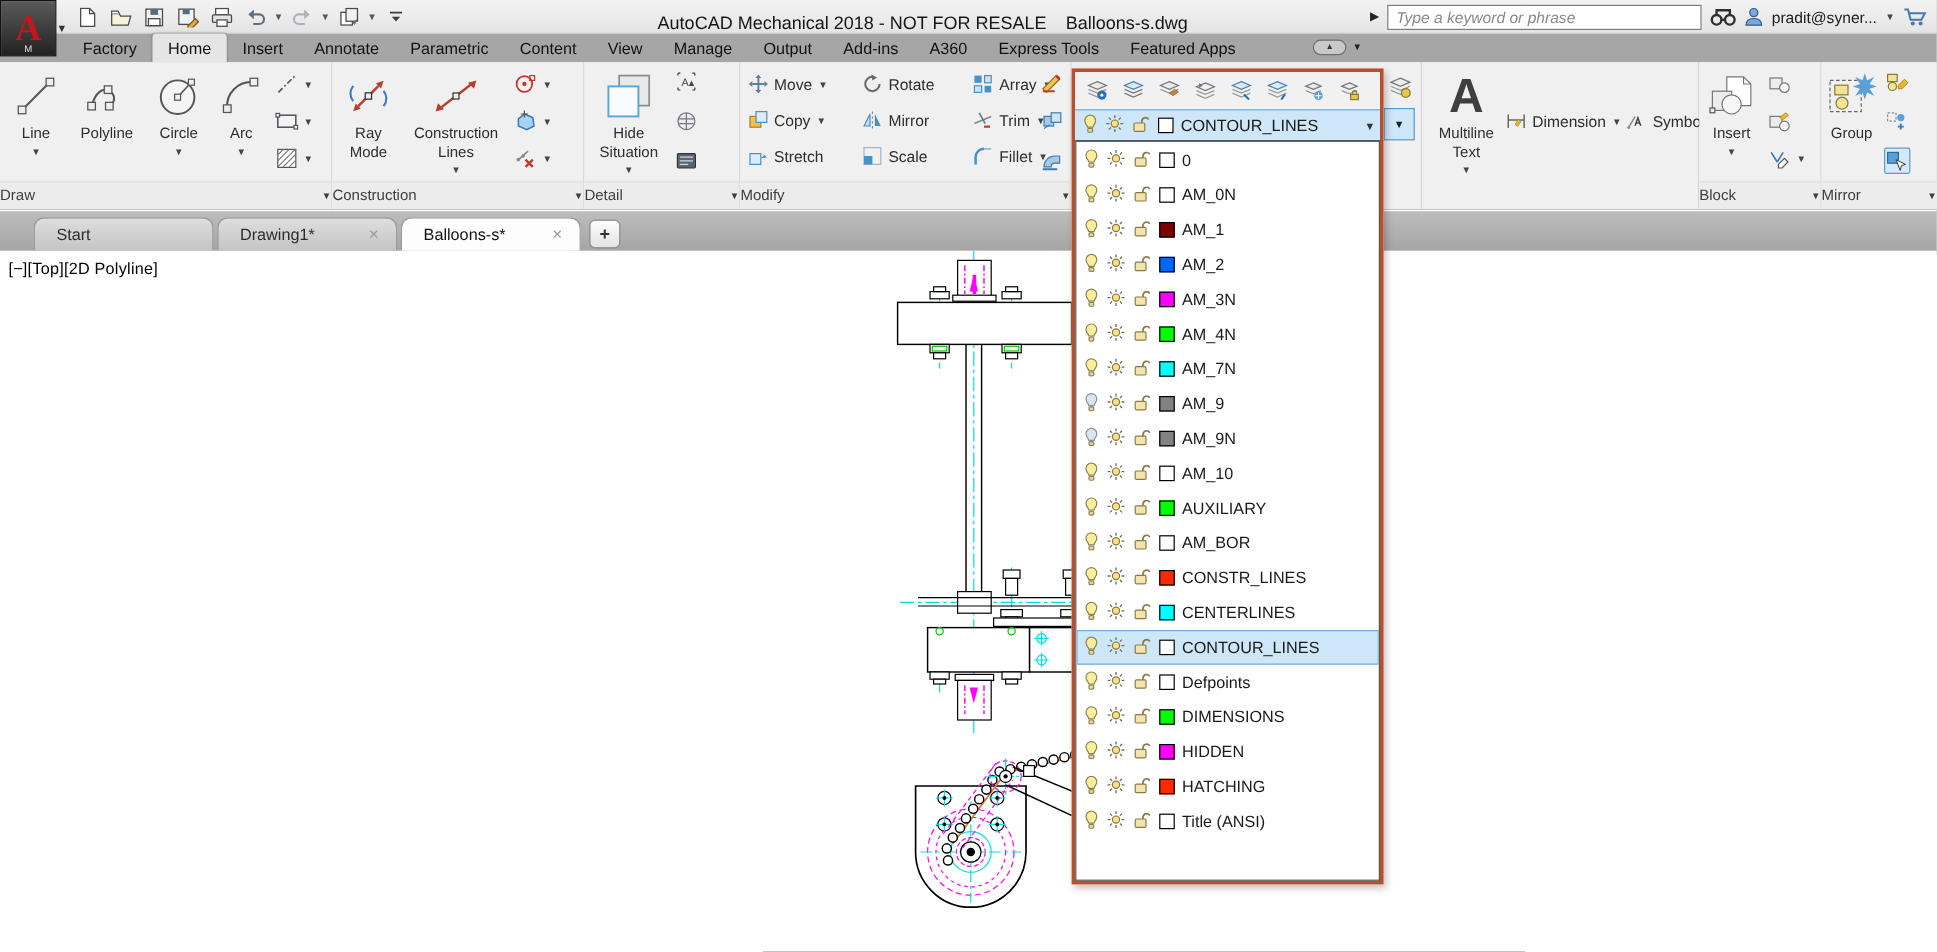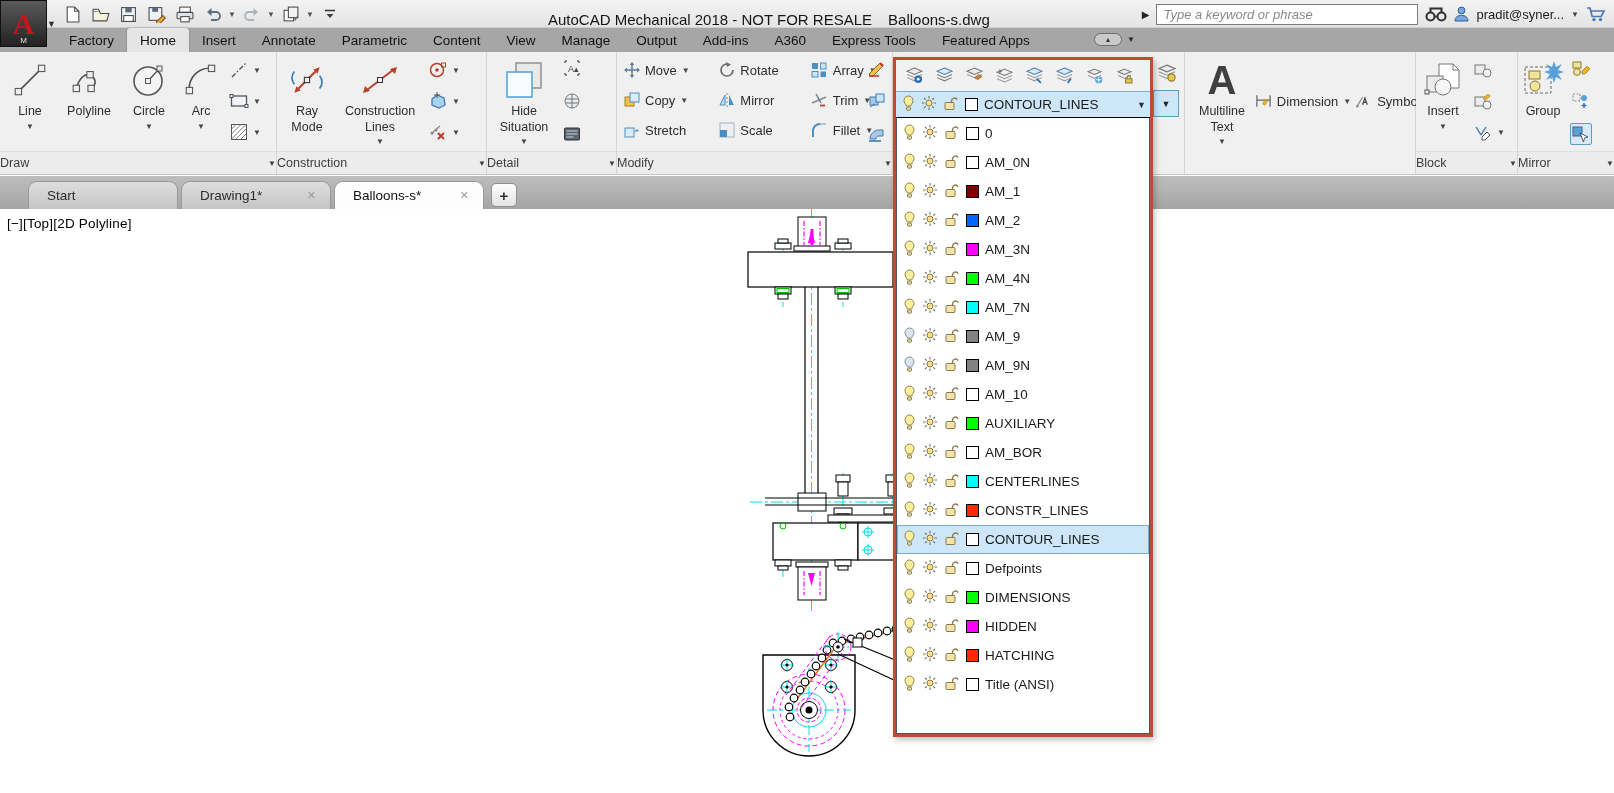--- a/index.html
+++ b/index.html
@@ -1272,46 +1272,46 @@
               <circle cx="8" cy="8" r="3" fill="#f7e08e" stroke="#8a7a3a"></circle>
               <g stroke="#6e6e5e" stroke-width="1.1">
                 <path d="M8 1v2.4M8 12.6V15M1 8h2.4M12.6 8H15M3 3l1.7 1.7M11.3 11.3L13 13M13 3l-1.7 1.7M4.7 11.3L3 13"></path>
               </g>
             </svg></span>
           <span>
             <svg width="16" height="15" viewBox="0 0 16 15">
               <rect x="2" y="6.5" width="9" height="7" rx="1" fill="#f2e4aa" stroke="#8a7a4a"></rect>
               <path d="M8.5 6.5V5a3 3 0 0 1 5.6-1.4" fill="none" stroke="#8a7a4a" stroke-width="1.4"></path>
             </svg></span>
+          <span class="swatch" style="background: rgb(255, 42, 0);"></span>
+          <span class="lname">CONSTR_LINES</span>
+        </div>
+
+        <div class="lrow">
+          <span>
+            <svg width="13" height="16" viewBox="0 0 12 16">
+              <path class="bulbglass" d="M6 1a4.5 4.5 0 0 1 4.5 4.5c0 2.1-1.3 3.1-1.9 4.3-.3.6-.4 1.2-.4 1.2H3.8s-.1-.6-.4-1.2C2.8 8.6 1.5 7.6 1.5 5.5A4.5 4.5 0 0 1 6 1z" fill="#fdee9c" stroke="#8a8455"></path>
+              <rect x="4" y="12" width="4" height="3.2" rx="1" fill="#e3d79e" stroke="#8a8455"></rect>
+            </svg></span>
+          <span>
+            <svg width="16" height="16" viewBox="0 0 16 16">
+              <circle cx="8" cy="8" r="3" fill="#f7e08e" stroke="#8a7a3a"></circle>
+              <g stroke="#6e6e5e" stroke-width="1.1">
+                <path d="M8 1v2.4M8 12.6V15M1 8h2.4M12.6 8H15M3 3l1.7 1.7M11.3 11.3L13 13M13 3l-1.7 1.7M4.7 11.3L3 13"></path>
+              </g>
+            </svg></span>
+          <span>
+            <svg width="16" height="15" viewBox="0 0 16 15">
+              <rect x="2" y="6.5" width="9" height="7" rx="1" fill="#f2e4aa" stroke="#8a7a4a"></rect>
+              <path d="M8.5 6.5V5a3 3 0 0 1 5.6-1.4" fill="none" stroke="#8a7a4a" stroke-width="1.4"></path>
+            </svg></span>
           <span class="swatch" style="background: rgb(0, 255, 255);"></span>
           <span class="lname">CENTERLINES</span>
         </div>
 
-        <div class="lrow">
-          <span>
-            <svg width="13" height="16" viewBox="0 0 12 16">
-              <path class="bulbglass" d="M6 1a4.5 4.5 0 0 1 4.5 4.5c0 2.1-1.3 3.1-1.9 4.3-.3.6-.4 1.2-.4 1.2H3.8s-.1-.6-.4-1.2C2.8 8.6 1.5 7.6 1.5 5.5A4.5 4.5 0 0 1 6 1z" fill="#fdee9c" stroke="#8a8455"></path>
-              <rect x="4" y="12" width="4" height="3.2" rx="1" fill="#e3d79e" stroke="#8a8455"></rect>
-            </svg></span>
-          <span>
-            <svg width="16" height="16" viewBox="0 0 16 16">
-              <circle cx="8" cy="8" r="3" fill="#f7e08e" stroke="#8a7a3a"></circle>
-              <g stroke="#6e6e5e" stroke-width="1.1">
-                <path d="M8 1v2.4M8 12.6V15M1 8h2.4M12.6 8H15M3 3l1.7 1.7M11.3 11.3L13 13M13 3l-1.7 1.7M4.7 11.3L3 13"></path>
-              </g>
-            </svg></span>
-          <span>
-            <svg width="16" height="15" viewBox="0 0 16 15">
-              <rect x="2" y="6.5" width="9" height="7" rx="1" fill="#f2e4aa" stroke="#8a7a4a"></rect>
-              <path d="M8.5 6.5V5a3 3 0 0 1 5.6-1.4" fill="none" stroke="#8a7a4a" stroke-width="1.4"></path>
-            </svg></span>
-          <span class="swatch" style="background: rgb(255, 42, 0);"></span>
-          <span class="lname">CONSTR_LINES</span>
-        </div>
-
         <div class="lrow selected">
           <span>
             <svg width="13" height="16" viewBox="0 0 12 16">
               <path class="bulbglass" d="M6 1a4.5 4.5 0 0 1 4.5 4.5c0 2.1-1.3 3.1-1.9 4.3-.3.6-.4 1.2-.4 1.2H3.8s-.1-.6-.4-1.2C2.8 8.6 1.5 7.6 1.5 5.5A4.5 4.5 0 0 1 6 1z" fill="#fdee9c" stroke="#8a8455"></path>
               <rect x="4" y="12" width="4" height="3.2" rx="1" fill="#e3d79e" stroke="#8a8455"></rect>
             </svg></span>
           <span>
             <svg width="16" height="16" viewBox="0 0 16 16">
               <circle cx="8" cy="8" r="3" fill="#f7e08e" stroke="#8a7a3a"></circle>
               <g stroke="#6e6e5e" stroke-width="1.1">

